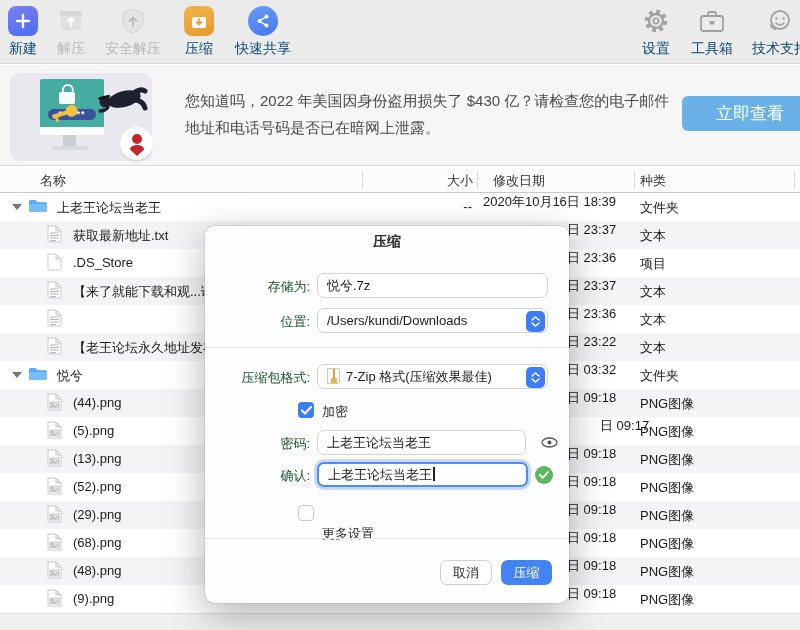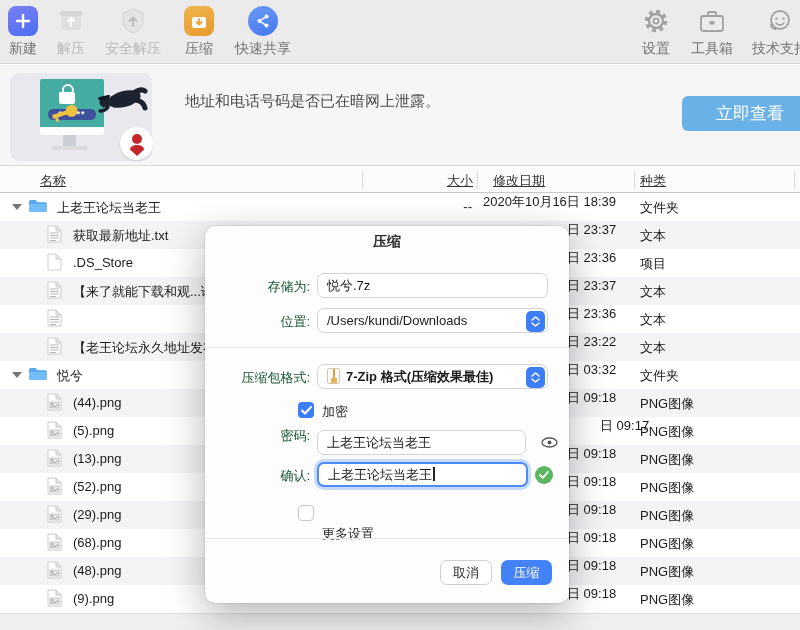--- a/index.html
+++ b/index.html
@@ -2,21 +2,21 @@
 <html><head>
 <meta charset="utf-8">
 <style>
   * { margin:0; padding:0; box-sizing:border-box; }
   html,body { width:800px; height:630px; overflow:hidden; }
   body { position:relative; background:#fff; font-family:"Liberation Sans","DejaVu Sans",sans-serif; color:#1a1a1a; }
 
   
   #toolbar { position:absolute; left:0; top:0; width:800px; height:64px; background:#ebebeb; border-bottom:1px solid #d6d6d6; }
   .titem { position:absolute; top:5px; text-align:center; cursor:default; }
-  .titem .tlabel { display:block; margin-top:3px; font-size:14px; color:#737373; white-space:nowrap; }
+  .titem .tlabel { display:block; margin-top:3px; font-size:14px; color:#0c4a6e; white-space:nowrap; }
   .titem.disabled .tlabel { color:#b9b9b9; }
   .ticon { display:flex; align-items:center; justify-content:center; height:32px; }
   .sq-icon { width:30px; height:30px; border-radius:8px; display:flex; align-items:center; justify-content:center; margin:0 auto; }
   .ic-new { background:linear-gradient(160deg,#7b80f2,#4b6cf0); }
   .ic-compress { background:linear-gradient(160deg,#f2b44e,#e59a2c); }
   .ic-share { width:30px;height:30px;border-radius:50%; background:linear-gradient(160deg,#6a9bf5,#4577f0); display:flex;align-items:center;justify-content:center; margin:0 auto; }
 
   
   #banner { position:absolute; left:0; top:65px; width:800px; height:101px; background:#f6f6f7; border-bottom:1px solid #dadada; }
   #banner-art { position:absolute; left:10px; top:8px; width:142px; height:88px; background:#e8e8ee; border-radius:9px; }
@@ -31,21 +31,21 @@
   .key-head { position:absolute; right:0; top:1px; width:12px; height:12px; border-radius:50%; background:#eec23e; }
   .key-stem { position:absolute; left:0; top:5px; width:16px; height:4px; background:#eec23e; }
   .key-tooth { position:absolute; left:2px; top:9px; width:3px; height:4px; background:#eec23e; }
   .hacker { position:absolute; left:80px; top:10px; }
   .red-badge { position:absolute; left:110px; top:54px; width:33px; height:33px; background:#fff; border-radius:50%; display:flex; align-items:center; justify-content:center; box-shadow:0 1px 2px rgba(0,0,0,.12); }
   #banner-text { position:absolute; left:185px; top:22px; width:500px; font-size:15px; line-height:27px; color:#4a4a4a; }
   #banner-btn { position:absolute; left:682px; top:31px; width:136px; height:35px; background:#69b1e7; border:none; border-radius:6px; color:#fff; font-size:17px; font-family:inherit; cursor:pointer; }
 
   
   #thead { position:absolute; left:0; top:167px; width:800px; height:26px; background:#fcfcfc; border-bottom:1px solid #c9c9c9; font-size:13px; color:#333; }
-  #thead .hcell { position:absolute; top:5px; white-space:nowrap;text-decoration:underline; }
+  #thead .hcell { position:absolute; top:5px; white-space:nowrap; }
   #thead .vsep { position:absolute; top:4px; width:1px; height:18px; background:#dcdcdc; }
 
   
   #rows { position:absolute; left:0; top:193px; width:800px; height:420px; }
   .row { position:relative; height:28px; font-size:13px; }
   .row:nth-child(even) { background:#f4f4f6; }
   .tri { position:absolute; left:12px; top:11px; width:0; height:0; border-left:5px solid transparent; border-right:5px solid transparent; border-top:6px solid #757575; display:none; }
   .row.lvl0 .tri { display:block; }
   .ic { position:absolute; top:4px; display:none; }
   .row.lvl0 .ic { left:28px; } .row.lvl1 .ic { left:47px; }
@@ -201,20 +201,21 @@
       </svg>
     </div>
     <div class="red-badge">
       <svg width="24" height="26">
           <circle cx="12" cy="8" r="5" fill="#c5262c"></circle>
           <path d="M12 14c4.5 0 7 2.2 7 4.5L12 25l-7-6.5C5 16.2 7.5 14 12 14z" fill="#c5262c"></path>
         </svg>
     </div>
   </div>
   <div id="banner-text">
+    <div>您知道吗，2022 年美国因身份盗用损失了 $430 亿？请检查您的电子邮件</div>
     <div>地址和电话号码是否已在暗网上泄露。</div>
   </div>
   <button id="banner-btn">立即查看</button>
 </div>
 
 <div id="thead">
   <span class="hcell" style="left:40px;">名称</span>
   <span class="hcell" style="left:447px;">大小</span>
   <span class="hcell" style="left:493px;">修改日期</span>
   <span class="hcell" style="left:640px;">种类</span>
@@ -486,40 +487,40 @@
         </svg>
       <svg width="9" height="5">
           <path d="M1 1l3.5 3L8 1" stroke="#fff" stroke-width="1.6" fill="none" stroke-linecap="round" stroke-linejoin="round"></path>
         </svg>
     </span>
   </div>
 
   <div class="dlg-sep" style="top:121px;"></div>
 
   <span class="dlg-label" style="top:143px;">压缩包格式:</span>
-  <div class="dlg-field" style="top:138px;font-weight:bold;">
+  <div class="dlg-field" style="top:138px;">
     <span class="icon-7z"></span><span>7-Zip 格式(压缩效果最佳)</span>
     <span class="stepper">
       <svg width="9" height="5">
           <path d="M1 4l3.5-3L8 4" stroke="#fff" stroke-width="1.6" fill="none" stroke-linecap="round" stroke-linejoin="round"></path>
         </svg>
       <svg width="9" height="5">
           <path d="M1 1l3.5 3L8 1" stroke="#fff" stroke-width="1.6" fill="none" stroke-linecap="round" stroke-linejoin="round"></path>
         </svg>
     </span>
   </div>
 
   <span class="chk on" style="left:93px;top:176px;">
     <svg width="11" height="9">
         <path d="M1 4.5l3 3L10 1" stroke="#fff" stroke-width="2" fill="none" stroke-linecap="round" stroke-linejoin="round"></path>
       </svg>
   </span>
   <span class="chk-label" style="left:117px;top:177px;">加密</span>
 
-  <span class="dlg-label" style="top:201px;text-align:right;">密码:</span>
+  <span class="dlg-label" style="top:209px;text-align:right;">密码:</span>
   <div class="dlg-field" id="fld-pass" style="top:204px;">上老王论坛当老王</div>
   <span class="eye">
     <svg width="17" height="11">
         <ellipse cx="8.5" cy="5.5" rx="7.5" ry="4.5" fill="none" stroke="#555" stroke-width="1.3"></ellipse>
         <circle cx="8.5" cy="5.5" r="2" fill="#555"></circle>
       </svg>
   </span>
 
   <span class="dlg-label" style="top:241px;">确认:</span>
   <div class="dlg-field" id="fld-confirm" style="top:236px;">

